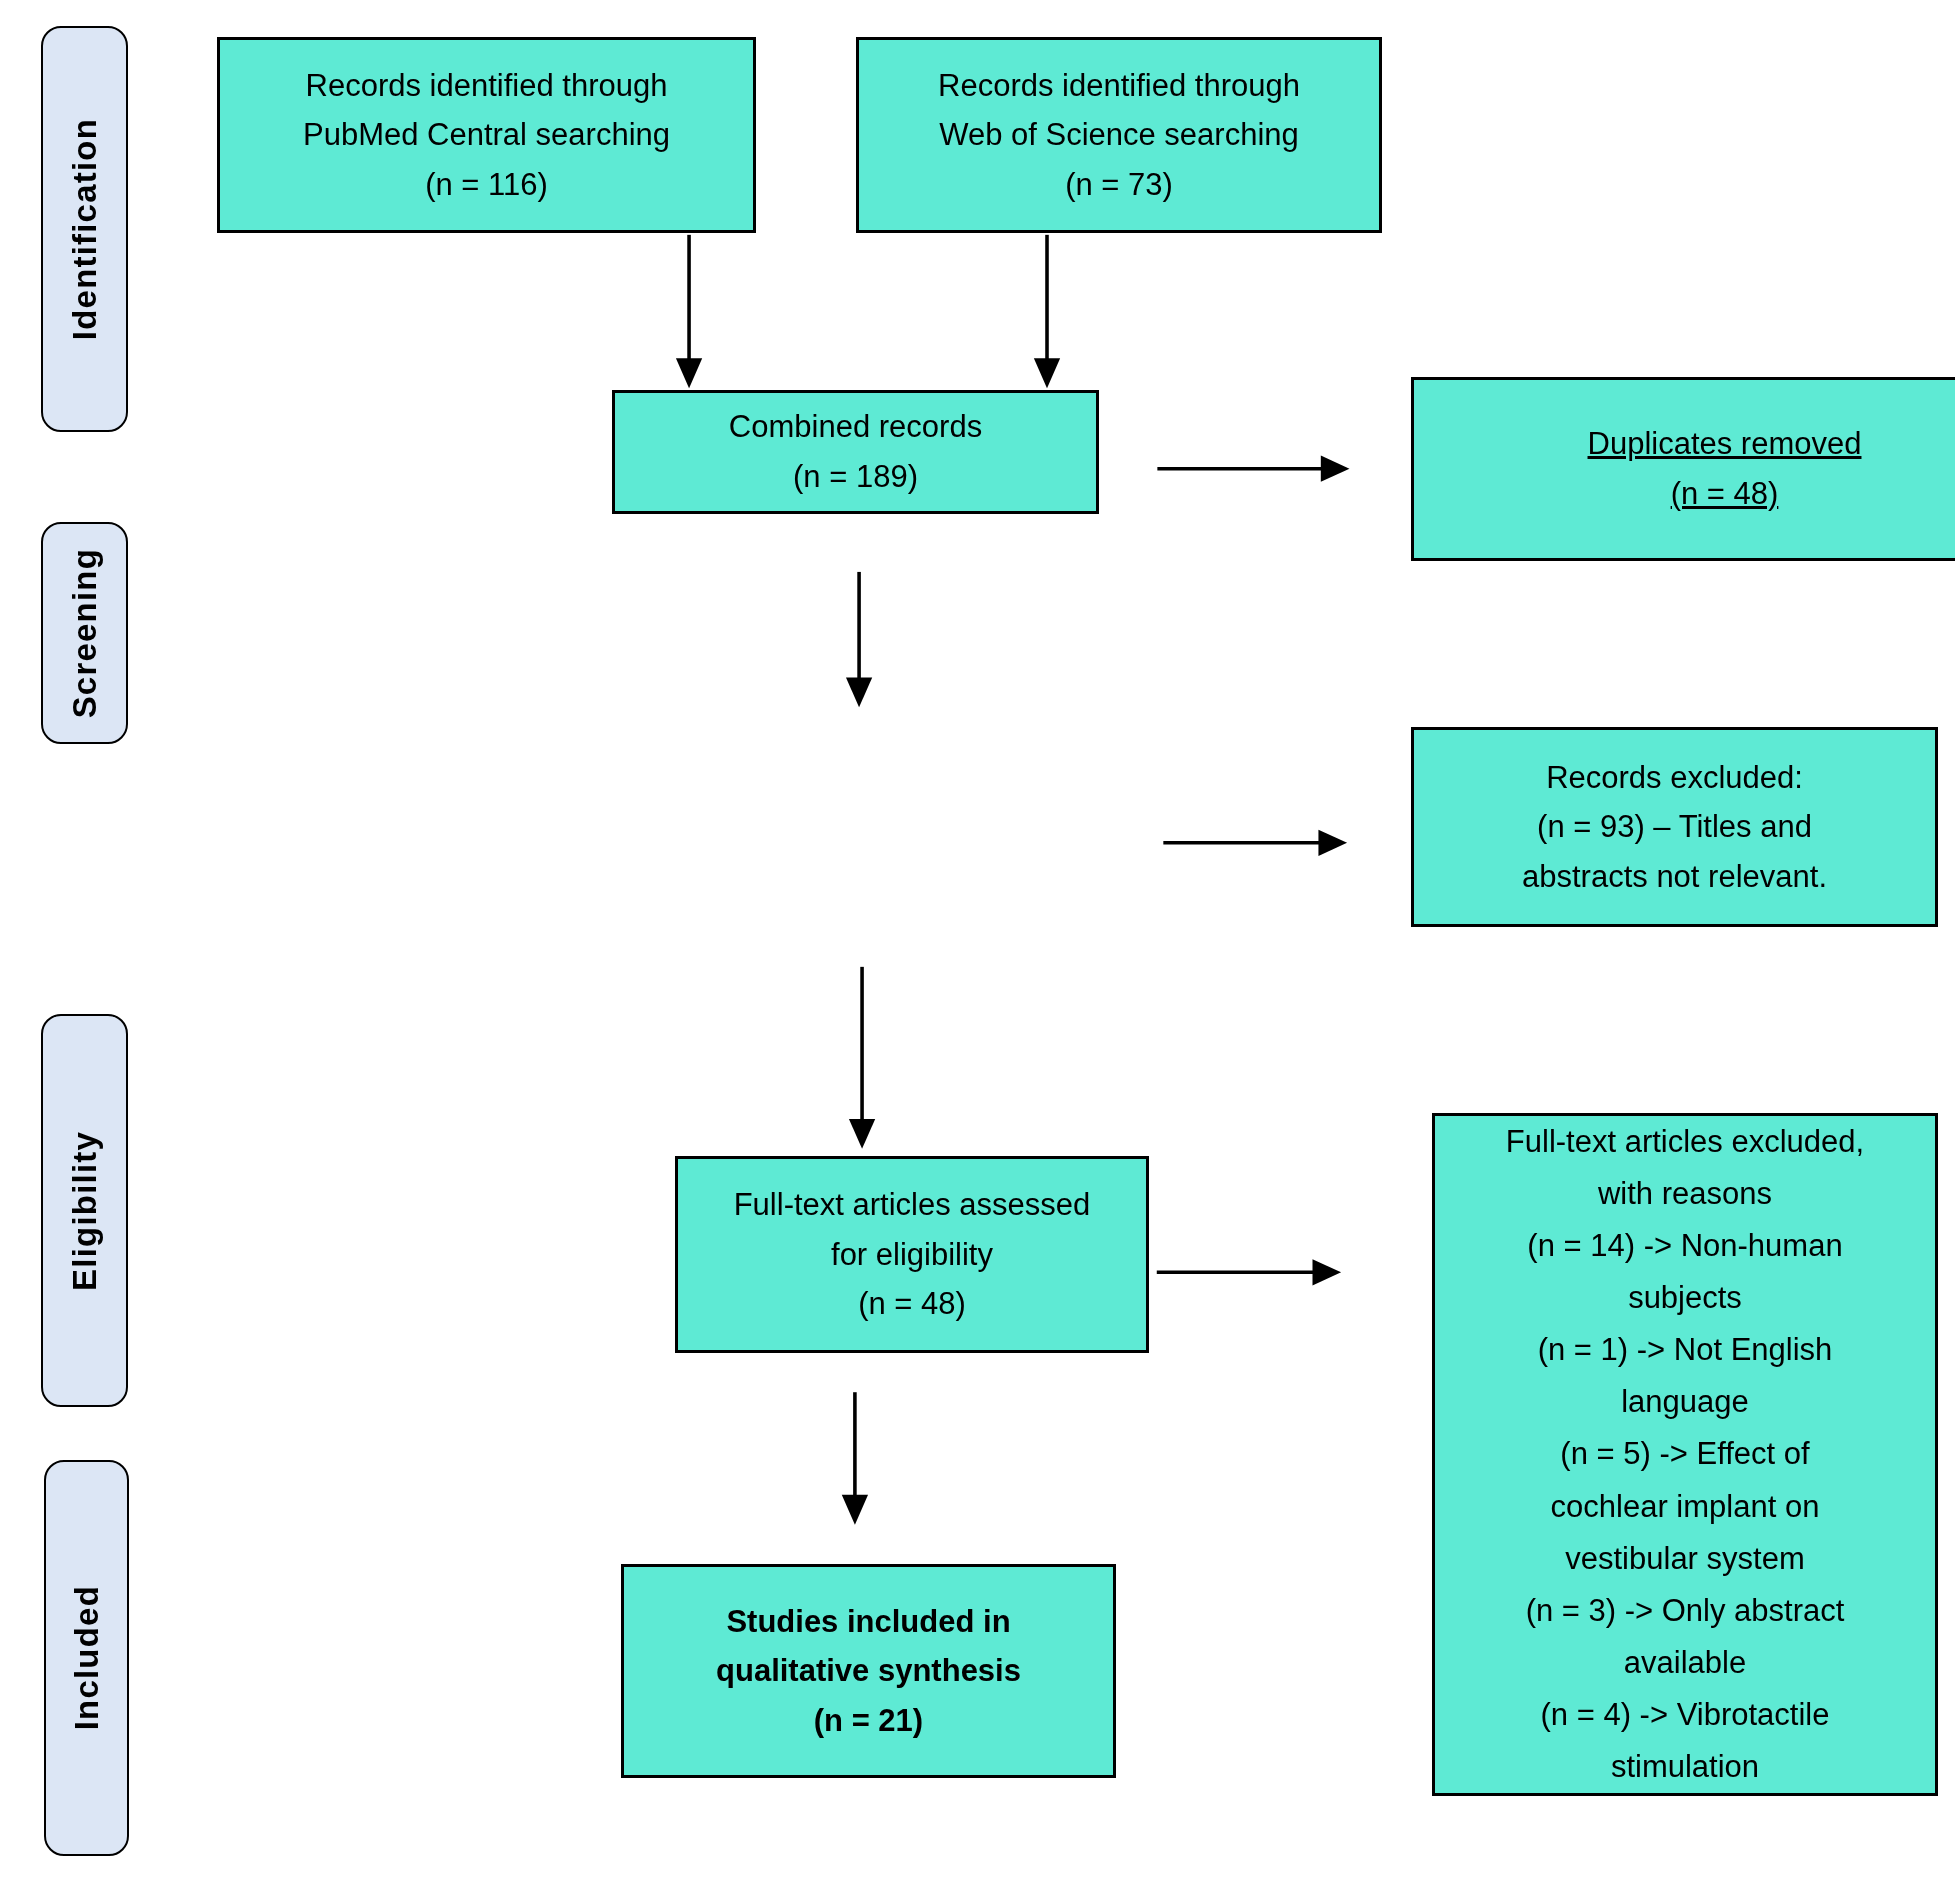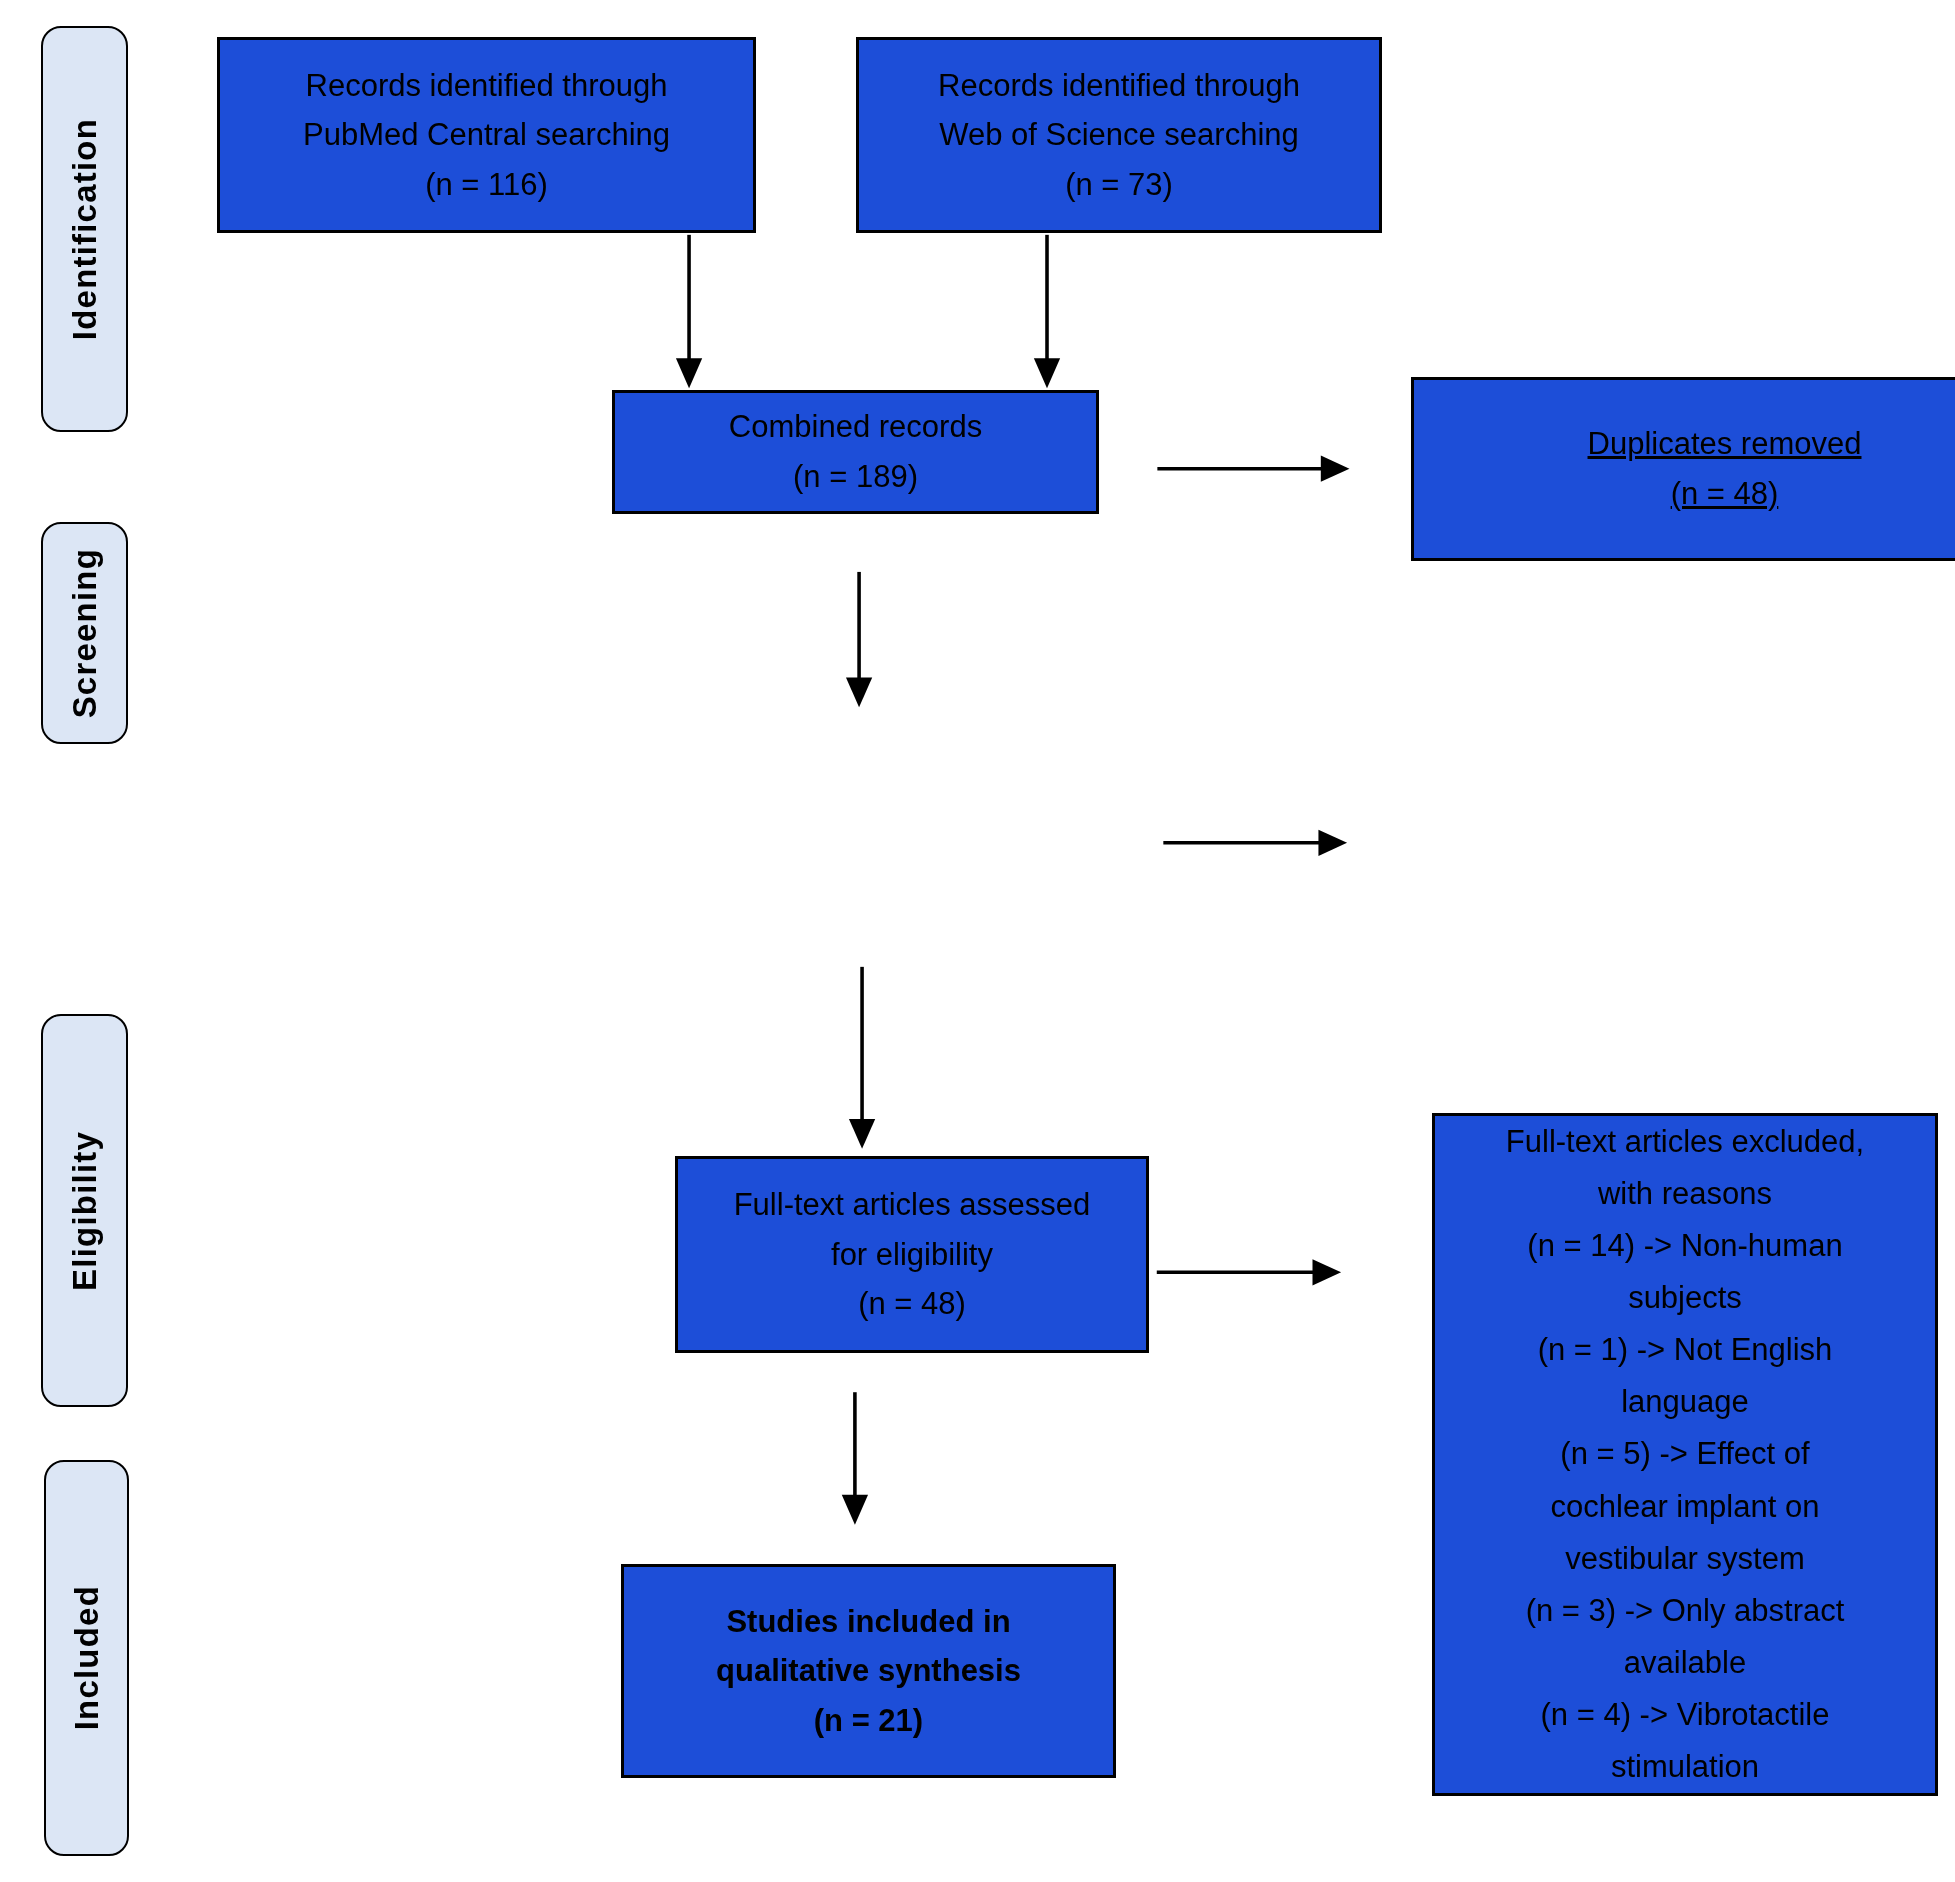--- a/index.html
+++ b/index.html
@@ -10,21 +10,21 @@
   #canvas {
     position: relative;
     width: 1955px;
     height: 1883px;
     background: #ffffff;
     font-family: "Liberation Sans", "DejaVu Sans", sans-serif;
     color: #000000;
   }
   .node {
     position: absolute;
-    background: #1d4ed8;
+    background: #5eead4;
     border: 3px solid #000000;
     box-sizing: border-box;
     display: flex;
     align-items: center;
     justify-content: center;
     text-align: center;
     white-space: pre-line;
     font-size: 31px;
     line-height: 1.6;
     padding: 6px 10.7px;
@@ -91,20 +91,25 @@
     <span>Combined records
 (n = 189)</span>
   </div>
 
   <div class="node" style="left:1411px; top:377px; width:627px; height:184px;text-decoration:underline;">
     <span>Duplicates removed
 (n = 48)</span>
   </div>
 
 
+  <div class="node" style="left:1411px; top:727px; width:527px; height:200px;">
+    <span>Records excluded:
+(n = 93) – Titles and
+abstracts not relevant.</span>
+  </div>
 
   <div class="node" style="left:629px; top:1156px; width:474px; height:197px;margin-left:46px;">
     <span>Full-text articles assessed
 for eligibility
 (n = 48)</span>
   </div>
 
   <div class="node" style="left:1432px; top:1113px; width:506px; height:683px; line-height:1.68;">
     <span>Full-text articles excluded,
 with reasons

